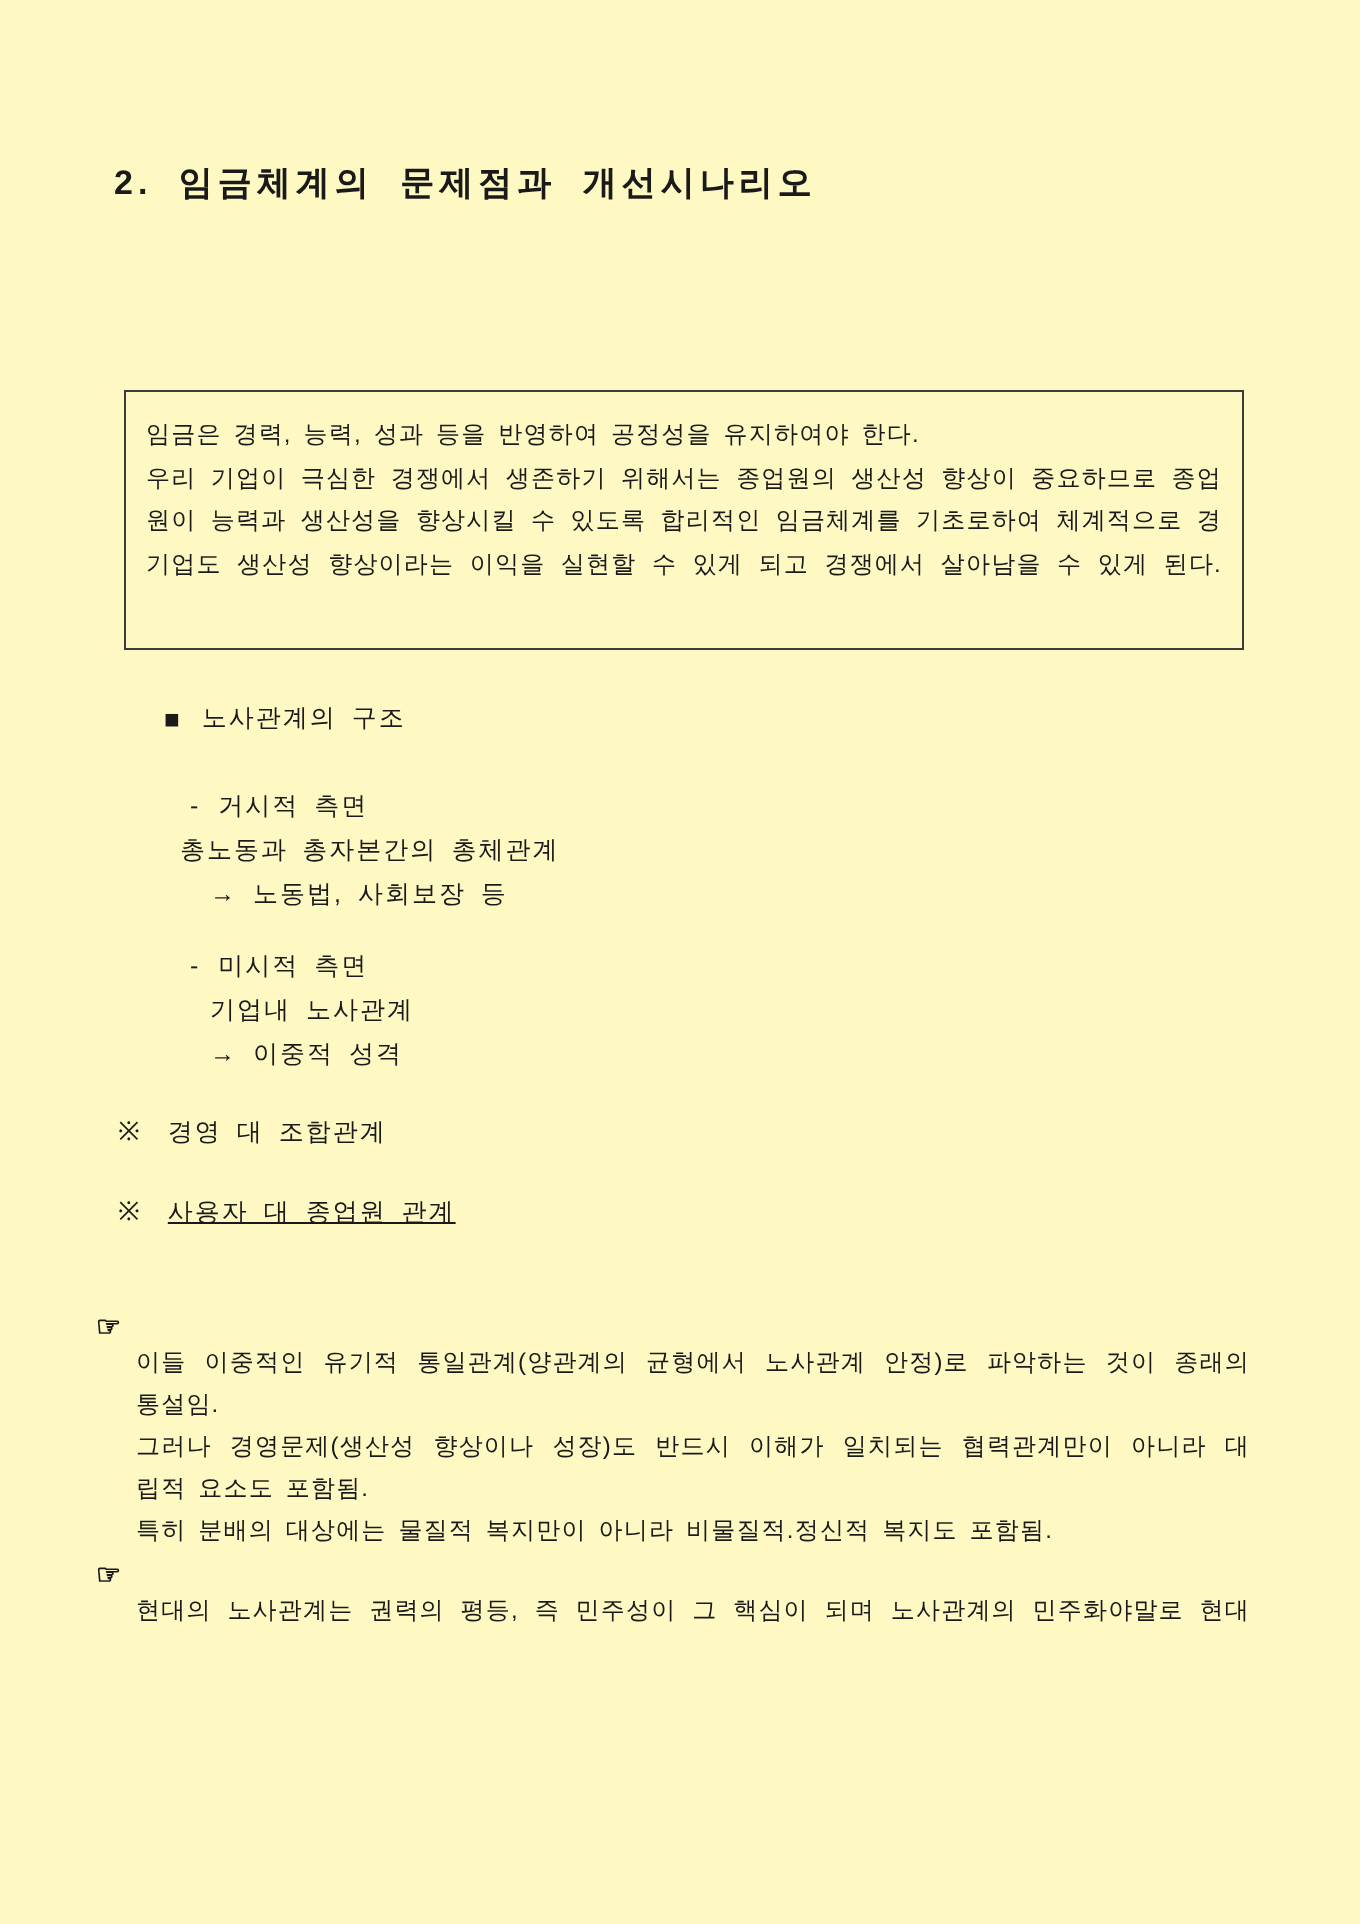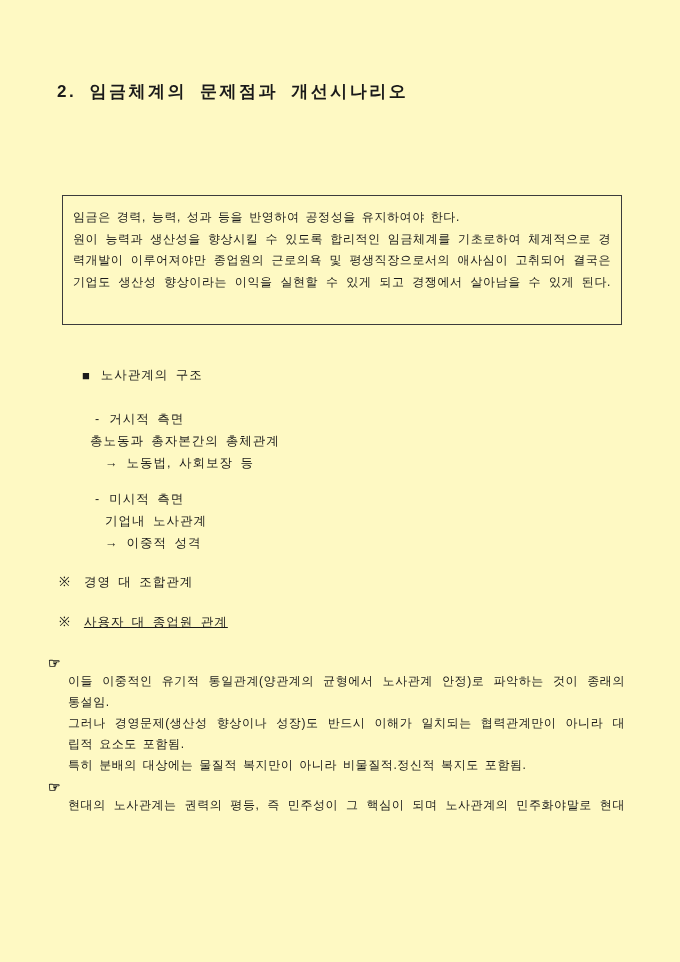--- a/index.html
+++ b/index.html
@@ -47,21 +47,20 @@
     white-space:normal;
     text-align:justify;
     text-align-last:justify;
   }
   .outline-line {
     position:absolute;
     font-size:12.5px;
     letter-spacing:1px;
     word-spacing:3px;
     white-space:nowrap;
-    margin-top:16px;
   }
   .sq-marker {
     display:inline-block;
     font-size:13px;
     margin-right:10px;
     transform:translateY(1px);
   }
   .dash-marker { display:inline-block; margin-right:9px; }
   .arrow-marker { display:inline-block; margin-right:8px; }
   .ref-marker {
@@ -95,22 +94,22 @@
 </head>
 <body>
 
 <div class="page">
 
   <h1 class="doc-title">2. 임금체계의 문제점과 개선시나리오</h1>
 
 
   <div class="intro-box">
     <div class="box-line">임금은 경력, 능력, 성과 등을 반영하여 공정성을 유지하여야 한다.</div>
+    <div class="box-line jl">우리 기업이 극심한 경쟁에서 생존하기 위해서는 종업원의 생산성 향상이 중요하므로 종업</div>
     <div class="box-line jl">원이 능력과 생산성을 향상시킬 수 있도록 합리적인 임금체계를 기초로하여 체계적으로 경</div>
-    <div class="box-line jl">력개발이 이루어져야만 종업원의 근로의욕 및 평생직장으로서의 애사심이 고취되어 결국은</div>
     <div class="box-line jl">기업도 생산성 향상이라는 이익을 실현할 수 있게 되고 경쟁에서 살아남을 수 있게 된다.</div>
   </div>
 
   <div class="outline-line" style="left:82px; top:351px;">
     <span class="sq-marker">■</span><span>노사관계의 구조</span>
   </div>
 
   <div class="outline-line" style="left:95px; top:395px;">
     <span class="dash-marker">-</span><span>거시적 측면</span>
   </div>

